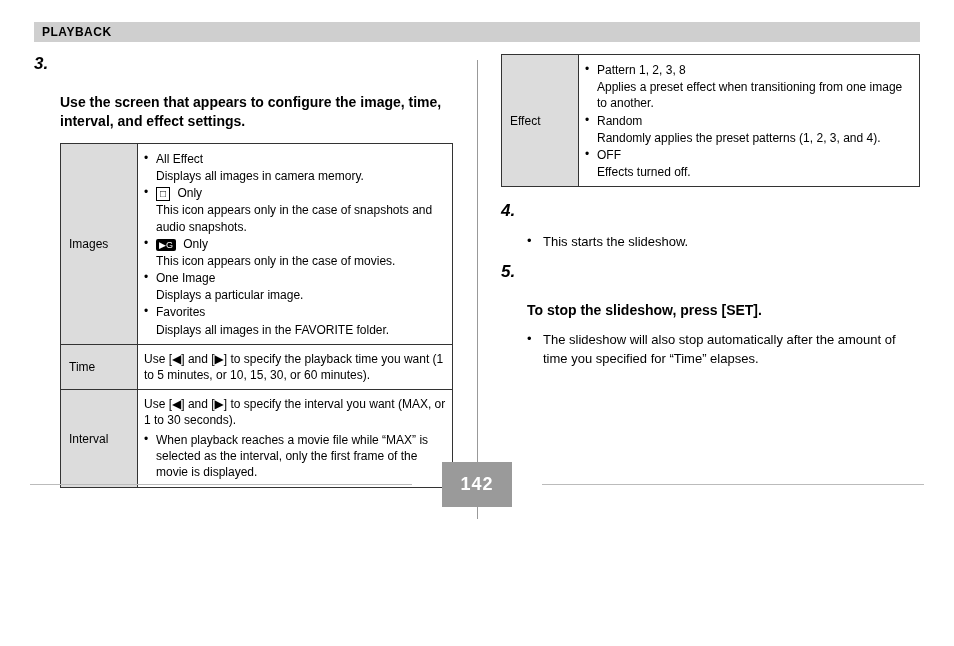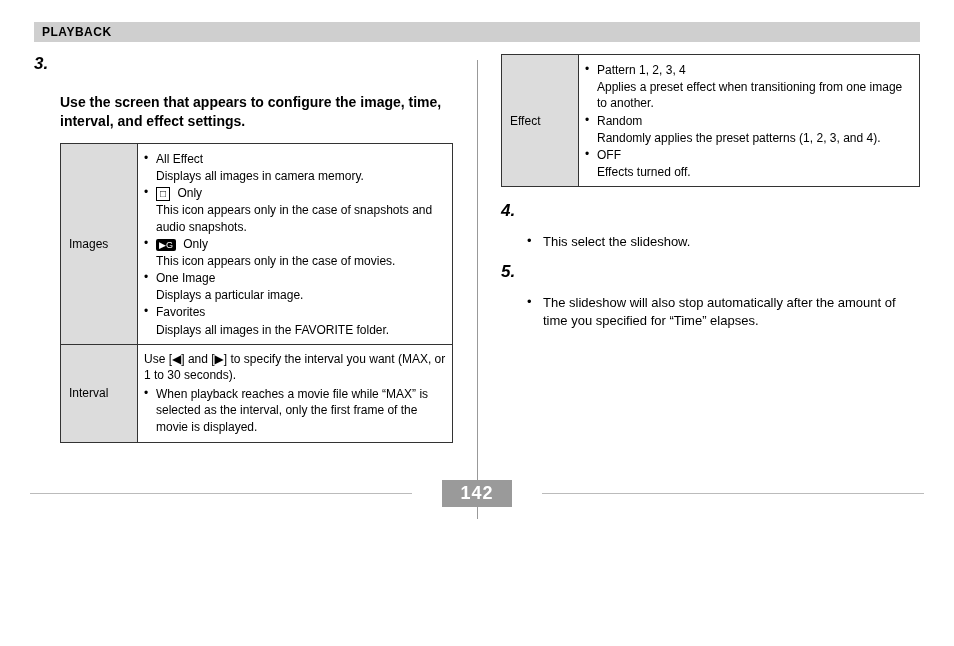--- a/index.html
+++ b/index.html
@@ -21,21 +21,21 @@
   table.cfg td{border:1px solid #333;font-size:12px;vertical-align:middle;padding:6px 6px;}
   table.cfg td.k{background:#dcdcdc;width:62px;padding-left:8px;}
   .irow{display:flex;margin:1px 0;}
   .idot{width:12px;flex:0 0 12px;}
   .itxt{line-height:1.35;}
   .isub{padding-left:12px;line-height:1.35;}
   .iconbox{display:inline-block;border:1px solid #000;padding:0 3px;margin-right:4px;font-size:10px;line-height:12px;vertical-align:middle;}
   .iconfill{display:inline-block;background:#000;color:#fff;padding:0 3px;margin-right:4px;font-size:9px;line-height:12px;vertical-align:middle;border-radius:2px;}
   .pnumwrap{position:absolute;left:0;right:0;bottom:12px;display:flex;align-items:center;justify-content:center;}
   .pnumwrap .ln{flex:1;height:1px;background:#bbb;margin:0 30px;}
-  .pnum{background:#9a9a9a;color:#fff;font-weight:bold;font-size:18px;padding:3px 18px;letter-spacing:1px;}
+  .pnum{background:#9a9a9a;color:#fff;font-weight:bold;font-size:18px;padding:12px 18px;letter-spacing:1px;}
 </style>
 </head>
 <body>
 
 <div class="page">
 
   <div class="hband">PLAYBACK</div>
 
   <div class="vdiv"></div>
 
@@ -74,20 +74,26 @@
                   </div>
               <div class="isub">Displays a particular image.</div>
               <div class="irow">
                     <div class="idot">•</div>
                     <div class="itxt">Favorites</div>
                   </div>
               <div class="isub">Displays all images in the FAVORITE folder.</div>
             </td>
           </tr>
           <tr>
+            <td class="k">Time</td>
+            <td>
+                  <div class="itxt">Use [◀] and [▶] to specify the playback time you want (1 to 5 minutes, or 10, 15, 30, or 60 minutes).</div>
+                </td>
+          </tr>
+          <tr>
             <td class="k">Interval</td>
             <td>
               <div class="itxt">Use [◀] and [▶] to specify the interval you want (MAX, or 1 to 30 seconds).</div>
               <div class="irow" style="margin-top:3px;">
                     <div class="idot">•</div>
                     <div class="itxt">When playback reaches a movie file while “MAX” is selected as the interval, only the first frame of the movie is displayed.</div>
                   </div>
             </td>
           </tr>
         </tbody>
@@ -98,21 +104,21 @@
 
     <div class="col colR">
 
       <table class="cfg">
         <tbody>
             <tr>
           <td class="k">Effect</td>
           <td>
             <div class="irow">
                   <div class="idot">•</div>
-                  <div class="itxt">Pattern 1, 2, 3, 4</div>
+                  <div class="itxt">Pattern 1, 2, 3, 8</div>
                 </div>
             <div class="isub">Applies a preset effect when transitioning from one image to another.</div>
             <div class="irow">
                   <div class="idot">•</div>
                   <div class="itxt">Random</div>
                 </div>
             <div class="isub">Randomly applies the preset patterns (1, 2, 3, and 4).</div>
             <div class="irow">
                   <div class="idot">•</div>
                   <div class="itxt">OFF</div>
@@ -121,25 +127,26 @@
           </td>
         </tr>
       </tbody>
         </table>
 
       <div class="step" style="margin-top:14px;">
         <div class="num">4.</div>
       </div>
       <div class="indent bline">
         <div class="bul">•</div>
-          <div class="bt">This select the slideshow.</div>
+          <div class="bt">This starts the slideshow.</div>
       </div>
 
       <div class="step">
         <div class="num">5.</div>
+        <div class="txt">To stop the slideshow, press [SET].</div>
       </div>
       <div class="indent bline">
         <div class="bul">•</div>
           <div class="bt">The slideshow will also stop automatically after the amount of time you specified for “Time” elapses.</div>
       </div>
 
     </div>
   </div>
 
   <div class="pnumwrap">

